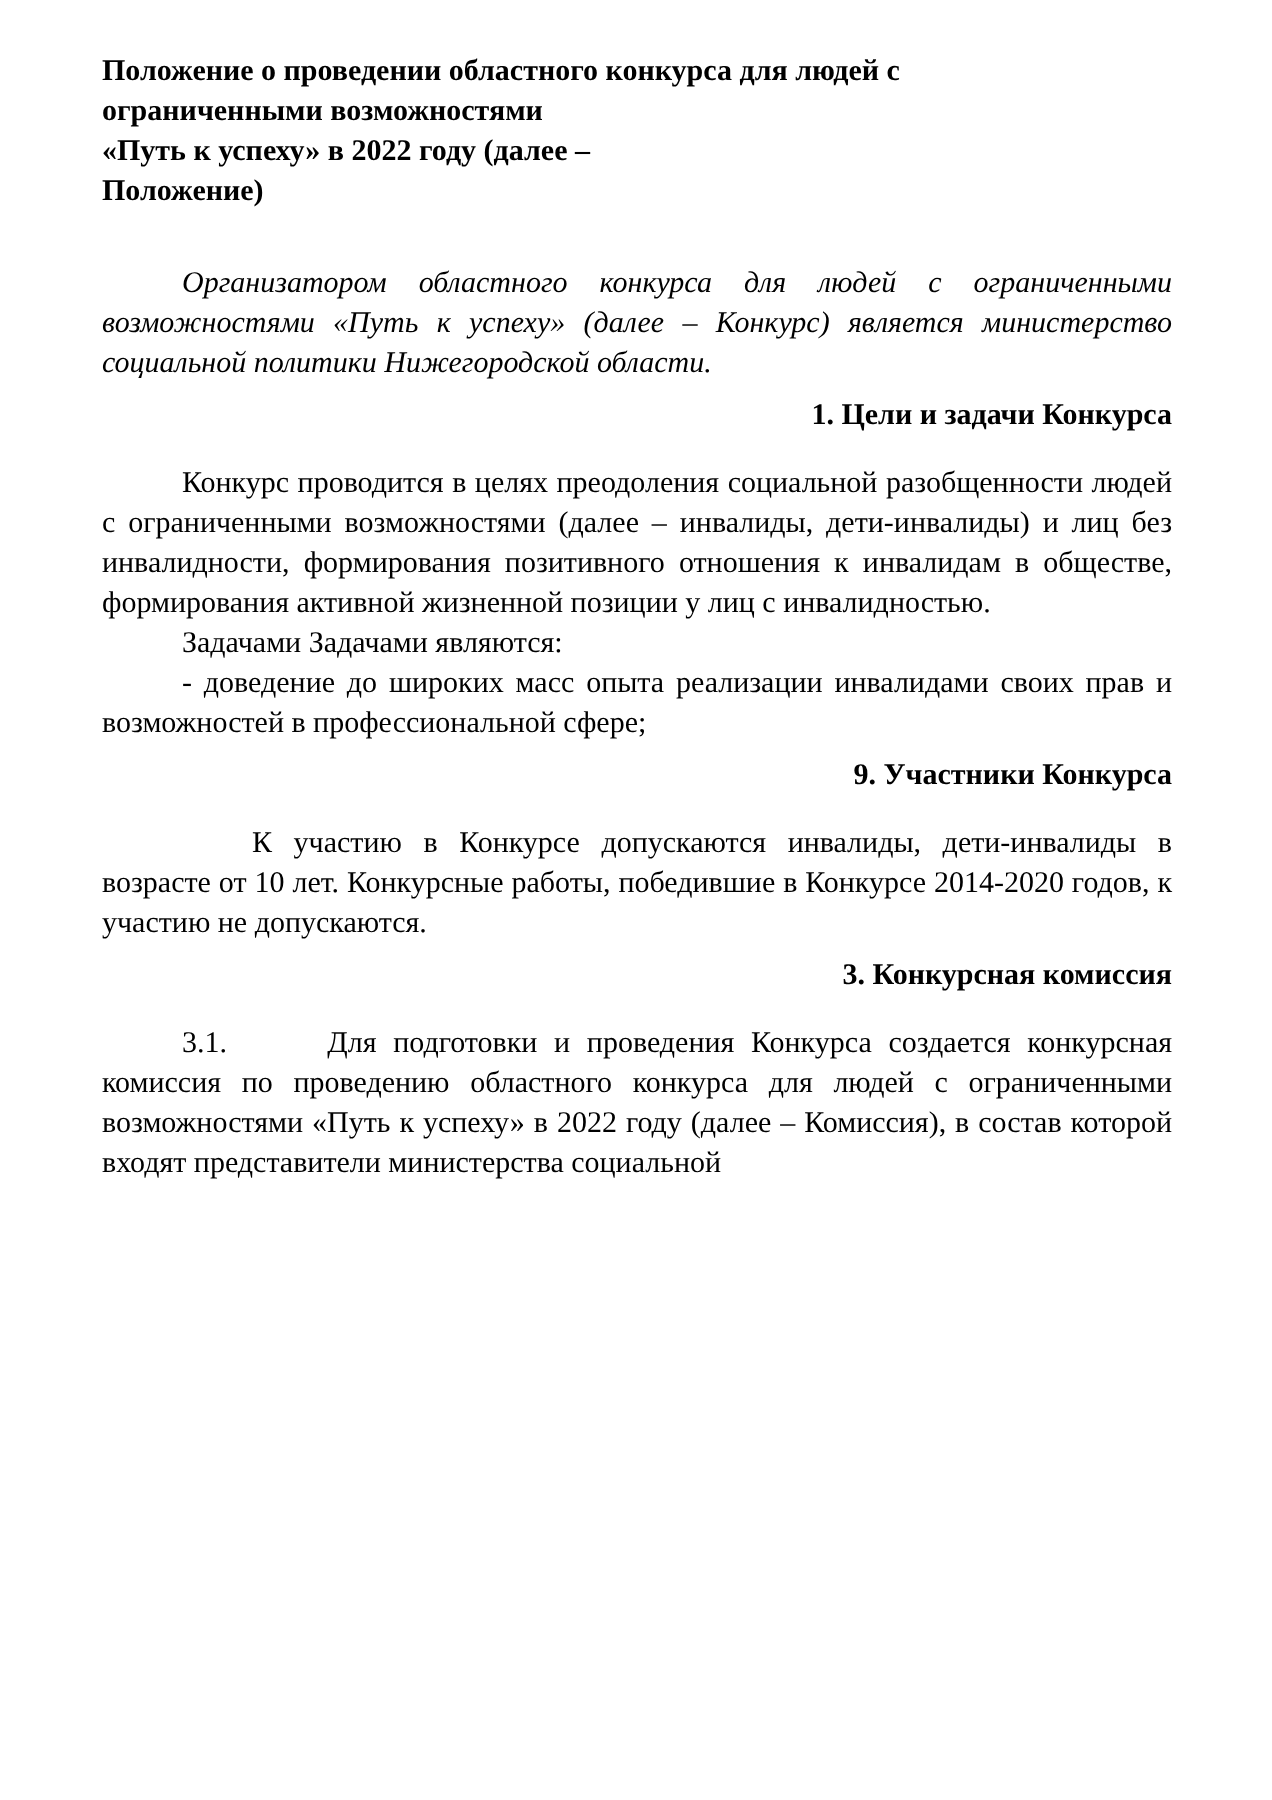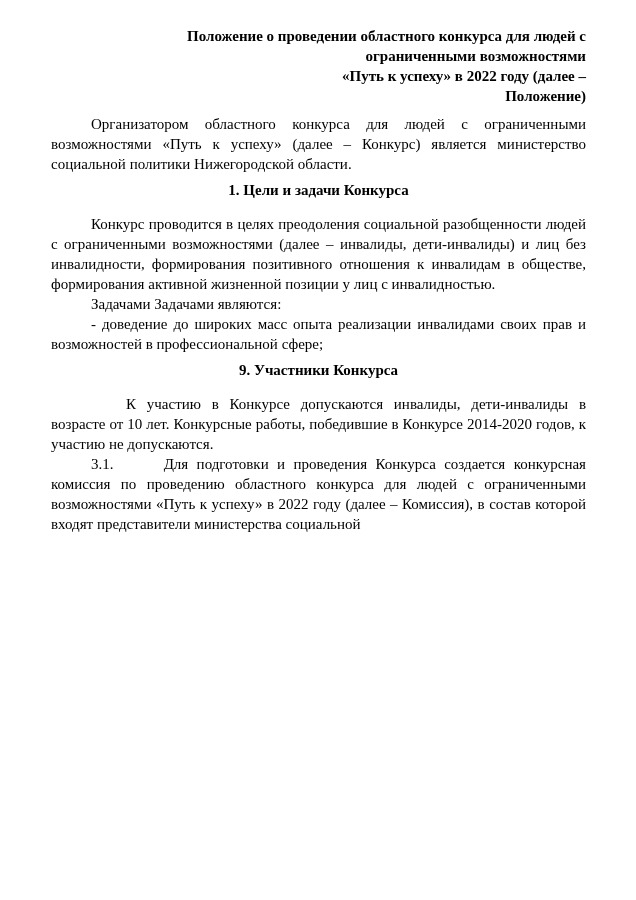--- a/index.html
+++ b/index.html
@@ -18,37 +18,38 @@
     font-family: "Liberation Serif", "DejaVu Serif", serif;
     font-size: 15px;
     line-height: 20px;
     color: #000000;
     overflow: hidden;
   }
   .doc-title {
     margin: 0;
     font-size: 15px;
     font-weight: bold;
-    text-align: right;
+    text-align: left;
     white-space: pre-line;
   }
   .heading {
     margin: 6px 0 14px 0;
     font-size: 15px;
     font-weight: bold;
-    text-align: center;
+    text-align: right;
     font-family: Liberation Serif, serif;
   }
   .para {
     margin: 0;
     text-align: justify;
     text-indent: 40px;
   }
   .intro-para {
-    margin-top: 8px;
+    margin-top: 26px;
+    font-style: italic;
   }
   .deep-indent {
     text-indent: 75px;
   }
 </style>
 </head>
 <body>
 
 <div class="page">
 
@@ -66,16 +67,17 @@
   <p class="para">Задачами Задачами являются:</p>
 
 
   <p class="para">- доведение до широких масс опыта реализации инвалидами своих прав и возможностей в профессиональной сфере;</p>
 
 
   <h2 class="heading">9. Участники Конкурса</h2>
 
   <p class="para deep-indent">К участию в Конкурсе допускаются инвалиды, дети-инвалиды в возрасте от 10 лет. Конкурсные работы, победившие в Конкурсе 2014-2020 годов, к участию не допускаются.</p>
 
+  <h2 class="heading">3. Конкурсная комиссия</h2>
 
   <p class="para">3.1.&nbsp;&nbsp;&nbsp;&nbsp;&nbsp; Для подготовки и проведения  Конкурса  создается конкурсная комиссия по проведению областного конкурса для людей с ограниченными возможностями «Путь к успеху» в 2022 году (далее – Комиссия), в состав которой входят представители министерства социальной</p>
 
 </div>
 
 </body></html>

